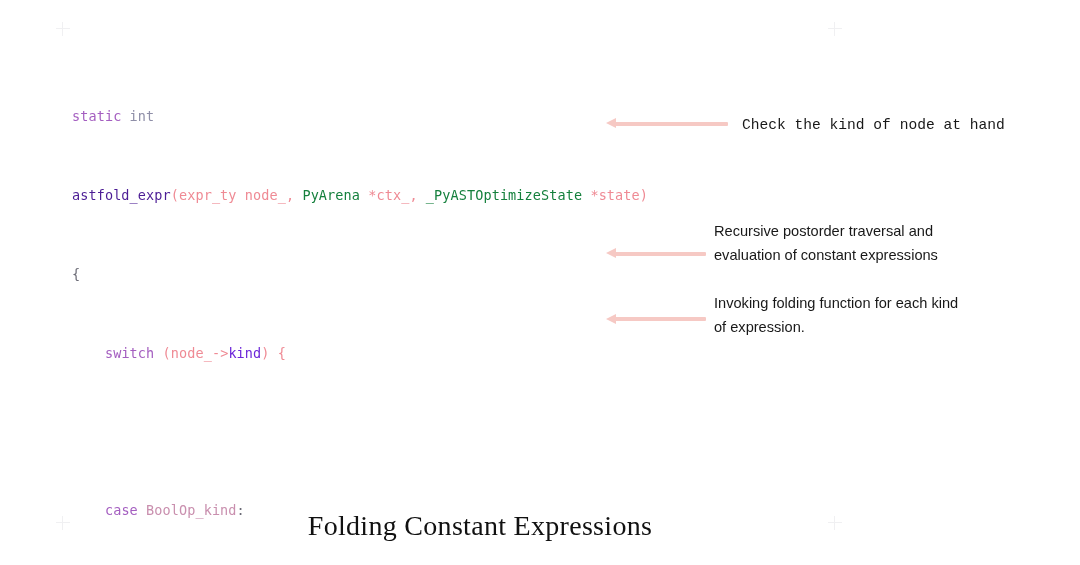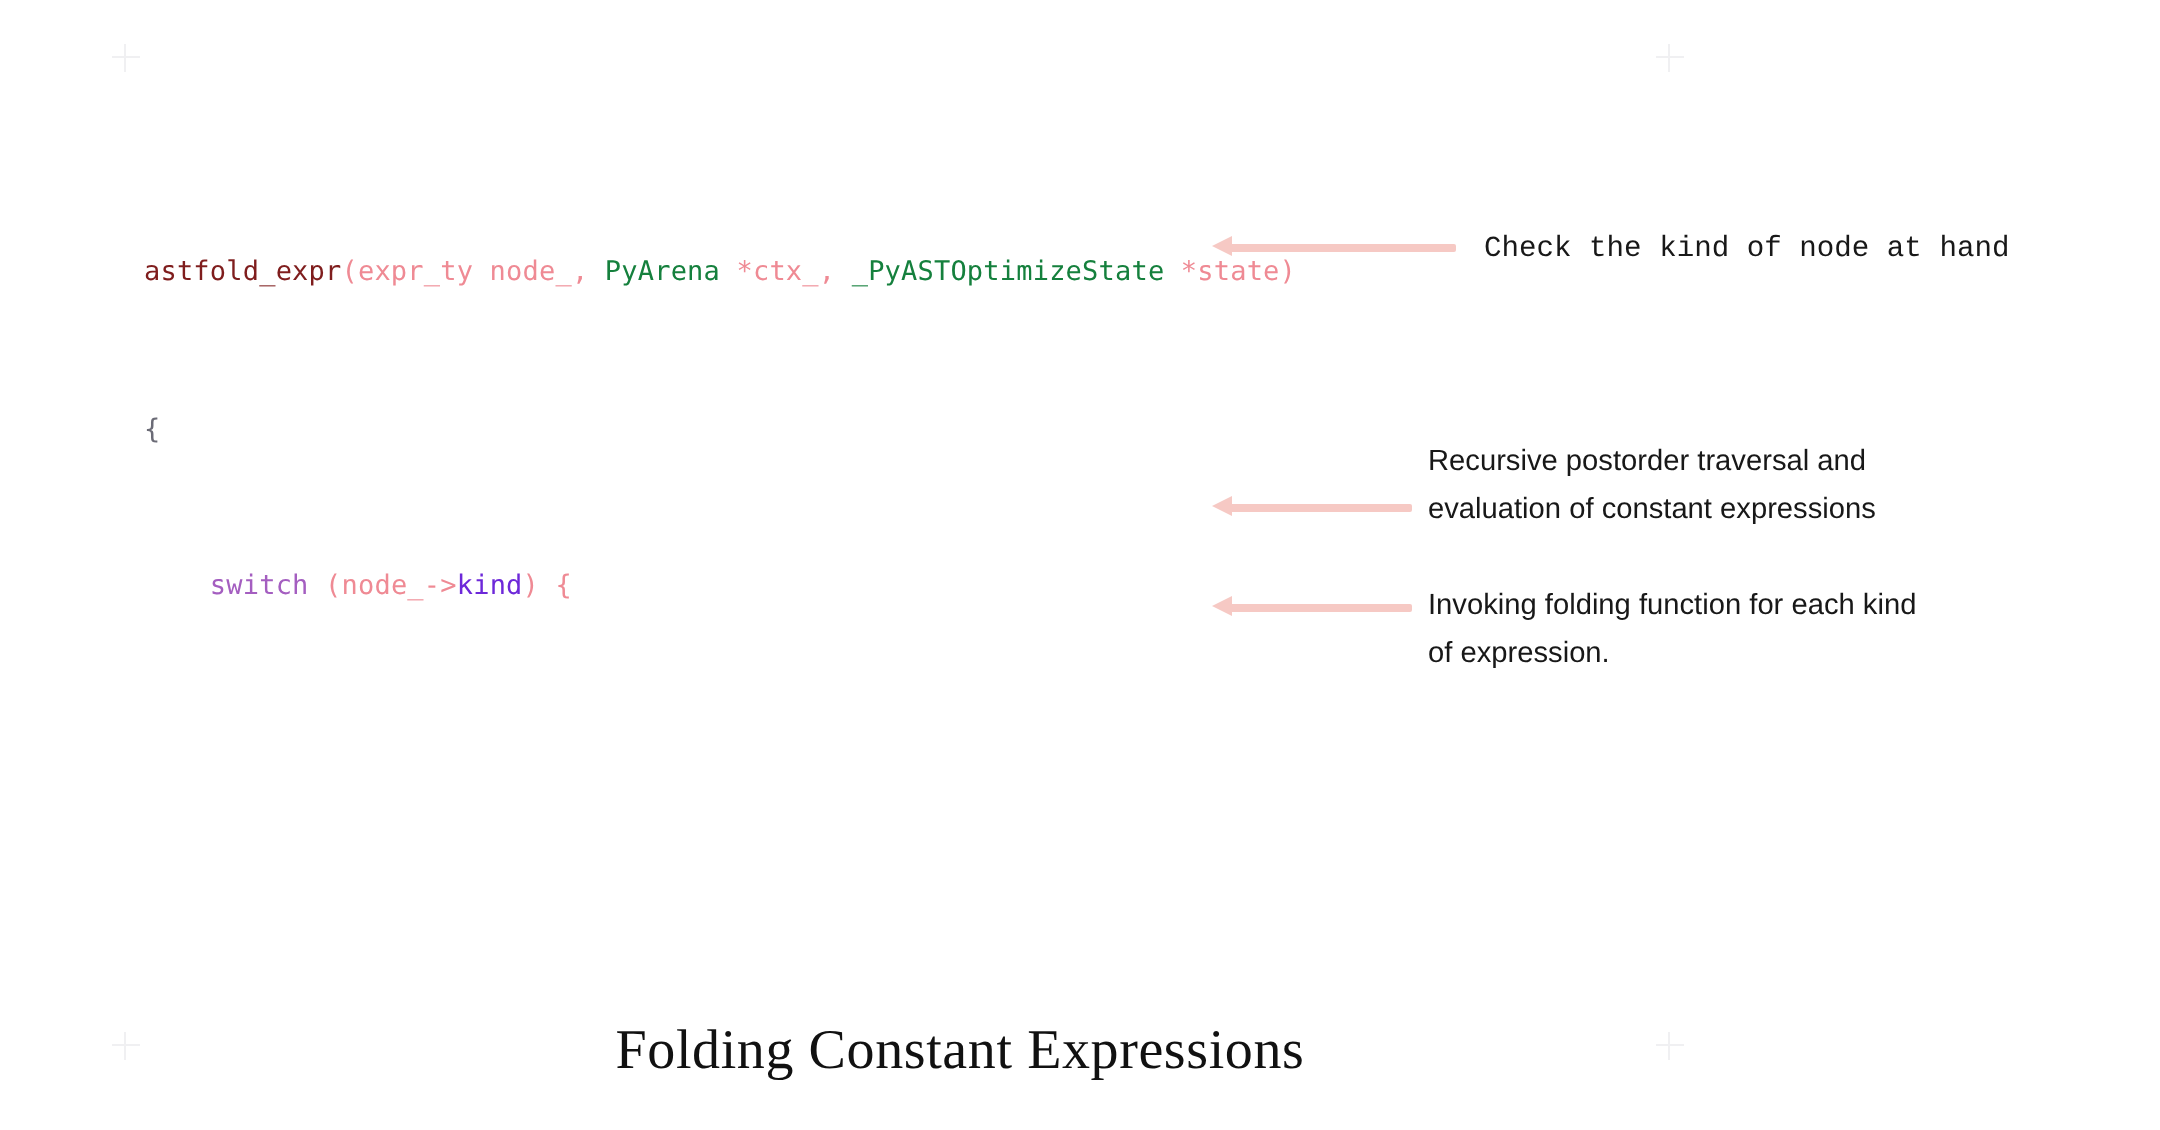--- a/index.html
+++ b/index.html
@@ -45,21 +45,21 @@
     line-height: 19.7px;
     white-space: pre;
     letter-spacing: 0.1px;
   }
   .code-line { height: 19.7px; }
   .code-line.blank { height: 19.7px; }
 
   
   .t-kw      { color: #a45ec0; }      
   .t-type    { color: #8f8fa8; }      
-  .t-fn      { color: #7f1d1d; }      
+  .t-fn      { color: #4c1d95; }      
   .t-param   { color: #ef8a94; }      
   .t-arena   { color: #15803d; }
   .t-plain   { color: #6b6b76; }      
   .t-member  { color: #6d28d9; }      
   .t-const   { color: #c98fae; }
 
   
   .annotation {
     position: absolute;
     display: flex;
@@ -113,29 +113,31 @@
 </head>
 <body>
 
 <div class="guide guide-tl"></div>
 <div class="guide guide-tr"></div>
 <div class="guide guide-bl"></div>
 <div class="guide guide-br"></div>
 
 <div class="code-block">
 
+  <div class="code-line"><span class="t-kw">static</span><span class="t-plain"> </span><span class="t-type">int</span></div>
 
   <div class="code-line"><span class="t-fn">astfold_expr</span><span class="t-param">(</span><span class="t-param">expr_ty</span><span class="t-param"> </span><span class="t-param">node_</span><span class="t-param">, </span><span class="t-arena">PyArena</span><span class="t-param"> </span><span class="t-param">*ctx_</span><span class="t-param">, </span><span class="t-arena">_PyASTOptimizeState</span><span class="t-param"> </span><span class="t-param">*state</span><span class="t-param">)</span></div>
 
   <div class="code-line"><span class="t-plain">{</span></div>
 
   <div class="code-line"><span>    </span><span class="t-kw">switch</span><span class="t-param"> (</span><span class="t-param">node_</span><span class="t-param">-&gt;</span><span class="t-member">kind</span><span class="t-param">) {</span></div>
 
   <div class="code-line blank"></div>
 
+  <div class="code-line"><span>    </span><span class="t-kw">case</span><span class="t-const"> BoolOp_kind</span><span class="t-plain">:</span></div>
 
   
 
   
 
   
 
   
 
   
@@ -176,21 +178,21 @@
 
 <div class="annotation" style="left:606px; top:243px;justify-content:space-between;">
   <div class="arrow" style="width:100px; margin-top:5px;">
     <span class="head"></span>
     <span class="shaft" style="width:91px;"></span>
   </div>
   <div class="annotation-text" style="margin-left:8px; margin-top:-24px;">Recursive postorder traversal and
 evaluation of constant expressions</div>
 </div>
 
-<div class="annotation" style="left:606px; top:293px;">
+<div class="annotation" style="left:606px; top:293px;align-items:center;">
   <div class="arrow" style="width:100px; margin-top:5px;">
     <span class="head"></span>
     <span class="shaft" style="width:91px;"></span>
   </div>
   <div class="annotation-text" style="margin-left:8px; margin-top:-2px;">Invoking folding function for each kind
 of expression.</div>
 </div>
 
 <div class="slide-title">Folding Constant Expressions</div>
 

